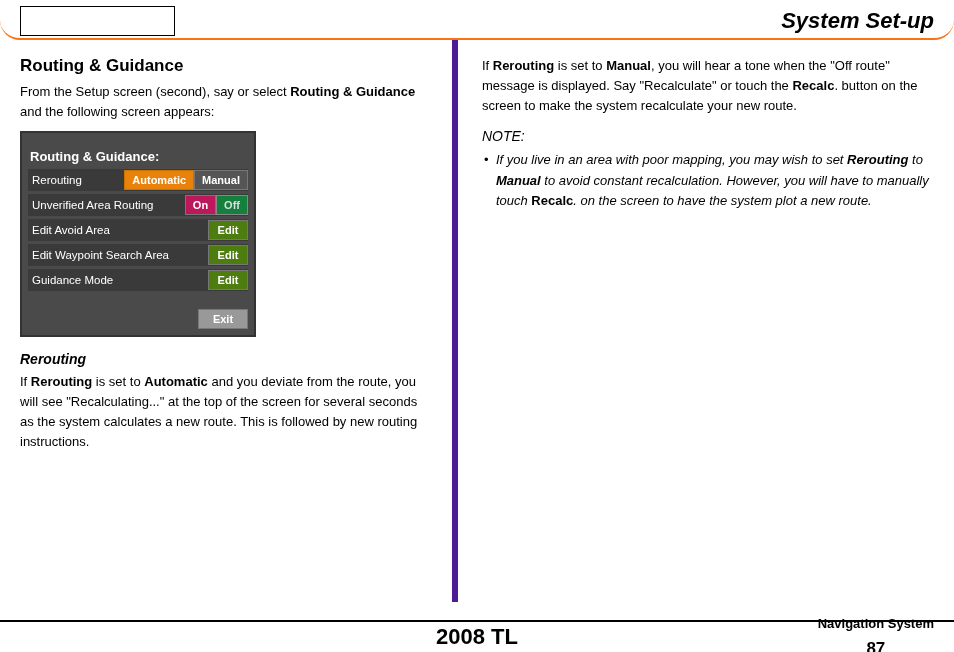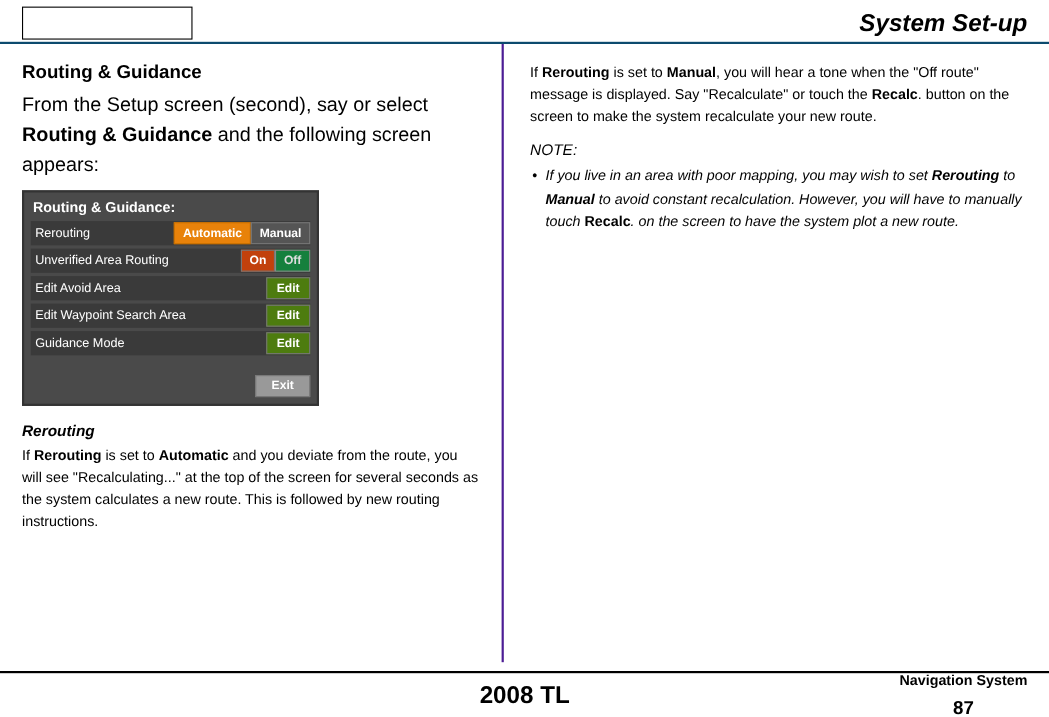--- a/index.html
+++ b/index.html
@@ -12,21 +12,22 @@
       overflow: hidden;
       position: relative;
     }
 
     
     .header-bar {
       display: flex;
       justify-content: flex-end;
       align-items: center;
       padding: 8px 20px 4px 20px;
-      border-bottom: 2px solid #0c4a6e;
+      border-bottom: 2px solid #f97316;
+      border-radius: 20px;
     }
     .header-title {
       font-size: 22px;
       font-weight: bold;
       font-style: italic;
     }
 
     
     .top-logo-box {
       position: absolute;
@@ -42,49 +43,49 @@
       display: flex;
       flex-direction: row;
       padding: 0;
       height: calc(100% - 90px);
     }
 
     
     .left-col {
       width: 48%;
       padding: 16px 20px 10px 20px;
-      border-right: 2px solid #4c1d95;
+      border-right: 6px solid #4c1d95;
     }
 
     
     .right-col {
       width: 52%;
       padding: 16px 20px 10px 24px;
     }
 
     
     .section-heading {
       font-size: 17px;
       font-weight: bold;
       margin-bottom: 6px;
     }
 
     .intro-text {
-      font-size: 18px;
+      font-size: 13px;
       line-height: 1.5;
       margin-bottom: 10px;
     }
 
     
     .ui-panel {
       background: #4a4a4a;
       border: 2px solid #333;
-      padding: 6px 6px 6px 6px;
+      padding: 16px 6px 6px 6px;
       margin-bottom: 14px;
-      width: 270px;
+      width: 236px;
     }
     .ui-panel-title {
       color: #fff;
       font-size: 13px;
       font-weight: bold;
       margin-bottom: 5px;
       padding-left: 2px;
     }
     .ui-row {
       display: flex;
@@ -119,21 +120,21 @@
       background: #999;
       color: #fff;
       border-color: #777;
     }
     .ui-btn-dark {
       background: #555;
       color: #fff;
       border-color: #777;
     }
     .ui-btn-on {
-      background: #c2410c;
+      background: #be185d;
       color: #fff;
       border-color: #777;
     }
     .ui-btn-off {
       background: #15803d;
       color: #ddd;
       border-color: #888;
     }
     .ui-btn-edit {
       background: #4d7c0f;
@@ -190,21 +191,21 @@
       left: 2px;
       font-style: normal;
     }
 
     
     .footer {
       position: absolute;
       bottom: 0;
       left: 0;
       width: 100%;
-      height: 42px;
+      height: 32px;
       border-top: 2px solid #000;
       display: flex;
       align-items: center;
       justify-content: center;
     }
     .footer-center {
       font-size: 22px;
       font-weight: bold;
       position: absolute;
       left: 50%;

